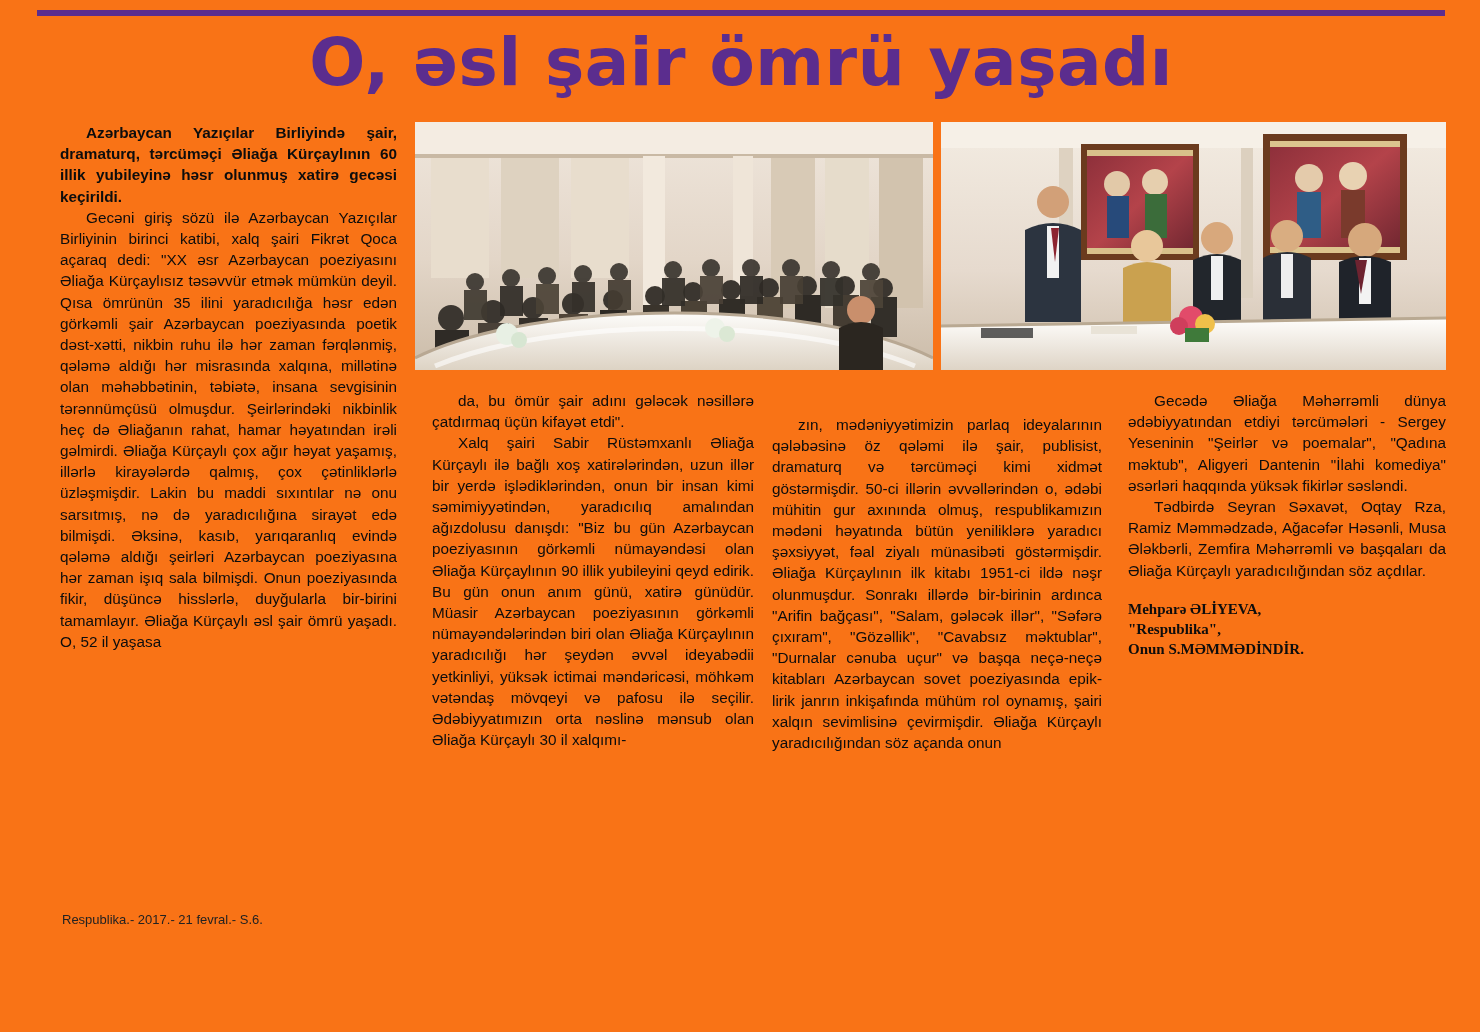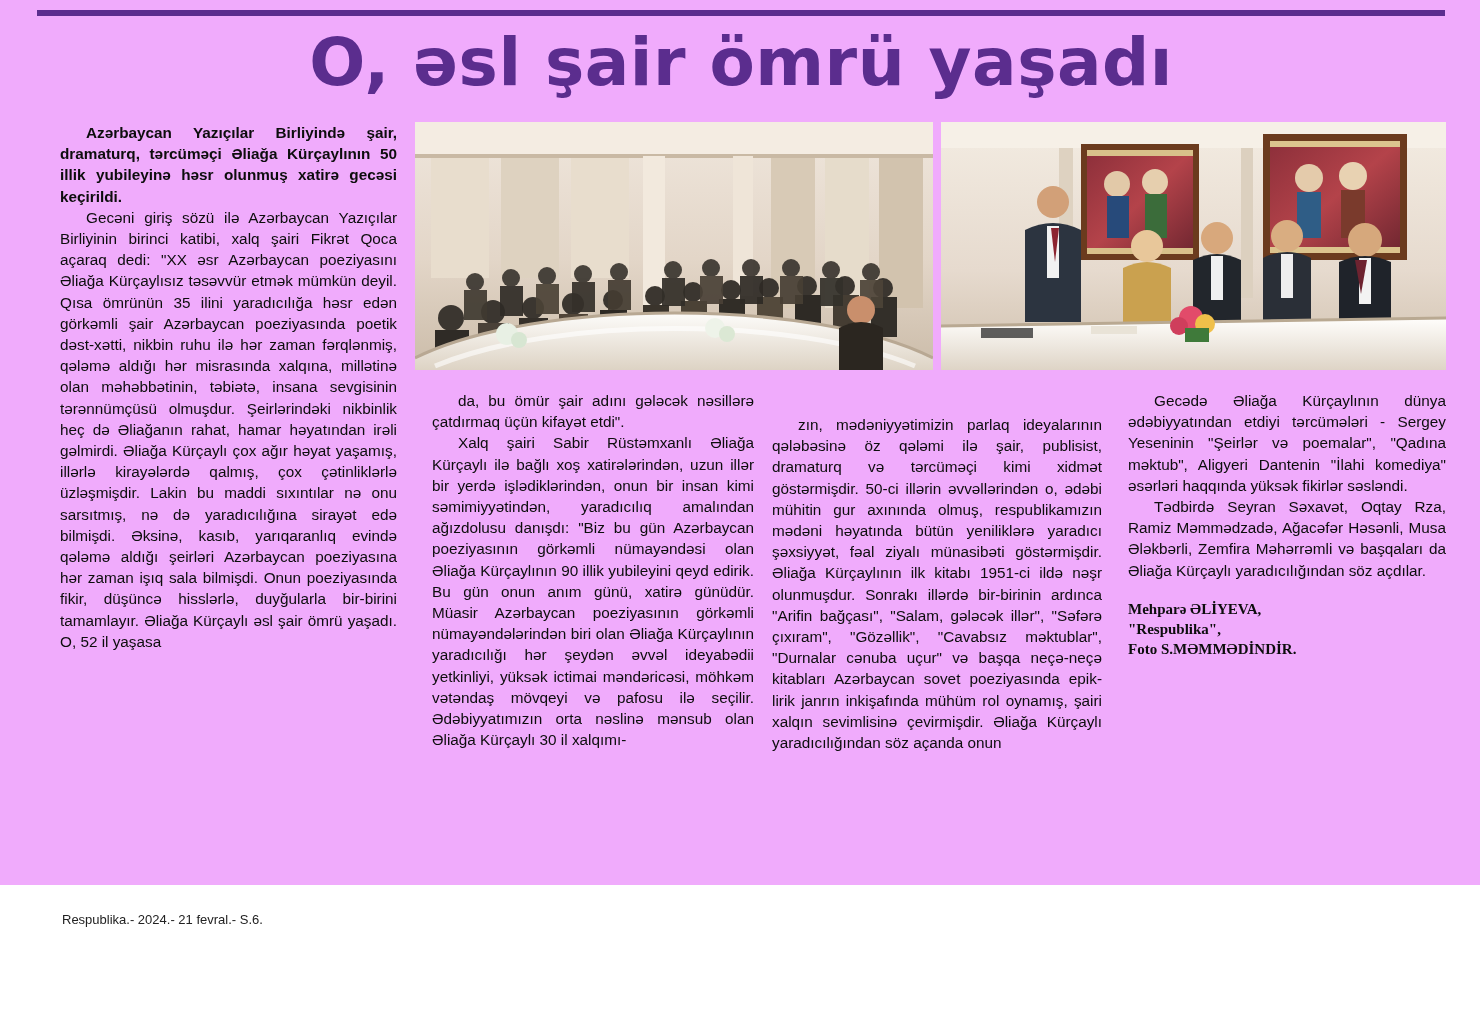--- a/index.html
+++ b/index.html
@@ -12,22 +12,22 @@
     height: 1032px;
     font-family: "Liberation Sans", sans-serif;
     color: #111111;
     position: relative;
     overflow: hidden;
   }
   .page {
     position: absolute;
     left: 0; top: 0;
     width: 1480px;
-    height: 885px;
-    background: #f0abfc;
+    height: 1032px;
+    background: #f97316;
   }
   .top-rule {
     position: absolute;
     left: 37px;
     top: 10px;
     width: 1408px;
     height: 6px;
     background: #5b2d8e;
   }
   .headline {
@@ -291,38 +291,38 @@
       <g>
         <circle cx="250" cy="196" r="12" fill="#e24b6a"></circle>
         <circle cx="264" cy="202" r="10" fill="#f0c04a"></circle>
         <circle cx="238" cy="204" r="9" fill="#cf3e5c"></circle>
         <rect x="244" y="206" width="24" height="14" fill="#3f7a3a"></rect>
       </g>
     </svg>
   </div>
 
   <div class="col" id="col1">
-    <p class="lead">Azərbaycan Yazıçılar Birliyində şair, dramaturq, tərcüməçi Əliağa Kürçaylının 50 illik yubileyinə həsr olunmuş xatirə gecəsi keçirildi.</p>
+    <p class="lead">Azərbaycan Yazıçılar Birliyində şair, dramaturq, tərcüməçi Əliağa Kürçaylının 60 illik yubileyinə həsr olunmuş xatirə gecəsi keçirildi.</p>
     <p>Gecəni giriş sözü ilə Azərbaycan Yazıçılar Birliyinin birinci katibi, xalq şairi Fikrət Qoca açaraq dedi: "XX əsr Azərbaycan poeziyasını Əliağa Kürçaylısız təsəvvür etmək mümkün deyil. Qısa ömrünün 35 ilini yaradıcılığa həsr edən görkəmli şair Azərbaycan poeziyasında poetik dəst-xətti, nikbin ruhu ilə hər zaman fərqlənmiş, qələmə aldığı hər misrasında xalqına, millətinə olan məhəbbətinin, təbiətə, insana sevgisinin tərənnümçüsü olmuşdur. Şeirlərindəki nikbinlik heç də Əliağanın rahat, hamar həyatından irəli gəlmirdi. Əliağa Kürçaylı çox ağır həyat yaşamış, illərlə kirayələrdə qalmış, çox çətinliklərlə üzləşmişdir. Lakin bu maddi sıxıntılar nə onu sarsıtmış, nə də yaradıcılığına sirayət edə bilmişdi. Əksinə, kasıb, yarıqaranlıq evində qələmə aldığı şeirləri Azərbaycan poeziyasına hər zaman işıq sala bilmişdi. Onun poeziyasında fikir, düşüncə hisslərlə, duyğularla bir-birini tamamlayır. Əliağa Kürçaylı əsl şair ömrü yaşadı. O, 52 il yaşasa</p>
   </div>
 
   <div class="col" id="col2">
     <p>da, bu ömür şair adını gələcək nəsillərə çatdırmaq üçün kifayət etdi".</p>
     <p>Xalq şairi Sabir Rüstəmxanlı Əliağa Kürçaylı ilə bağlı xoş xatirələrindən, uzun illər bir yerdə işlədiklərindən, onun bir insan kimi səmimiyyətindən, yaradıcılıq amalından ağızdolusu danışdı: "Biz bu gün Azərbaycan poeziyasının görkəmli nümayəndəsi olan Əliağa Kürçaylının 90 illik yubileyini qeyd edirik. Bu gün onun anım günü, xatirə günüdür. Müasir Azərbaycan poeziyasının görkəmli nümayəndələrindən biri olan Əliağa Kürçaylının yaradıcılığı hər şeydən əvvəl ideyabədii yetkinliyi, yüksək ictimai məndəricəsi, möhkəm vətəndaş mövqeyi və pafosu ilə seçilir. Ədəbiyyatımızın orta nəslinə mənsub olan Əliağa Kürçaylı 30 il xalqımı-</p>
   </div>
 
   <div class="col" id="col3">
     <p>zın, mədəniyyətimizin parlaq ideyalarının qələbəsinə öz qələmi ilə şair, publisist, dramaturq və tərcüməçi kimi xidmət göstərmişdir. 50-ci illərin əvvəllərindən o, ədəbi mühitin gur axınında olmuş, respublikamızın mədəni həyatında bütün yeniliklərə yaradıcı şəxsiyyət, fəal ziyalı münasibəti göstərmişdir. Əliağa Kürçaylının ilk kitabı 1951-ci ildə nəşr olunmuşdur. Sonrakı illərdə bir-birinin ardınca "Arifin bağçası", "Salam, gələcək illər", "Səfərə çıxıram", "Gözəllik", "Cavabsız məktublar", "Durnalar cənuba uçur" və başqa neçə-neçə kitabları Azərbaycan sovet poeziyasında epik-lirik janrın inkişafında mühüm rol oynamış, şairi xalqın sevimlisinə çevirmişdir. Əliağa Kürçaylı yaradıcılığından söz açanda onun</p>
   </div>
 
   <div class="col" id="col4">
-    <p>Gecədə Əliağa Kürçaylının dünya ədəbiyyatından etdiyi tərcümələri - Sergey Yeseninin "Şeirlər və poemalar", "Qadına məktub", Aligyeri Dantenin "İlahi komediya" əsərləri haqqında yüksək fikirlər səsləndi.</p>
+    <p>Gecədə Əliağa Məhərrəmli dünya ədəbiyyatından etdiyi tərcümələri - Sergey Yeseninin "Şeirlər və poemalar", "Qadına məktub", Aligyeri Dantenin "İlahi komediya" əsərləri haqqında yüksək fikirlər səsləndi.</p>
     <p>Tədbirdə Seyran Səxavət, Oqtay Rza, Ramiz Məmmədzadə, Ağacəfər Həsənli, Musa Ələkbərli, Zemfira Məhərrəmli və başqaları da Əliağa Kürçaylı yaradıcılığından söz açdılar.</p>
     <div class="signature">
       <div>Mehparə ƏLİYEVA,</div>
       <div>"Respublika",</div>
-      <div>Foto S.MƏMMƏDİNDİR.</div>
+      <div>Onun S.MƏMMƏDİNDİR.</div>
     </div>
   </div>
 
-  <div class="source-note">Respublika.- 2024.- 21 fevral.- S.6.</div>
+  <div class="source-note">Respublika.- 2017.- 21 fevral.- S.6.</div>
 
 </div>
 
 </body></html>

